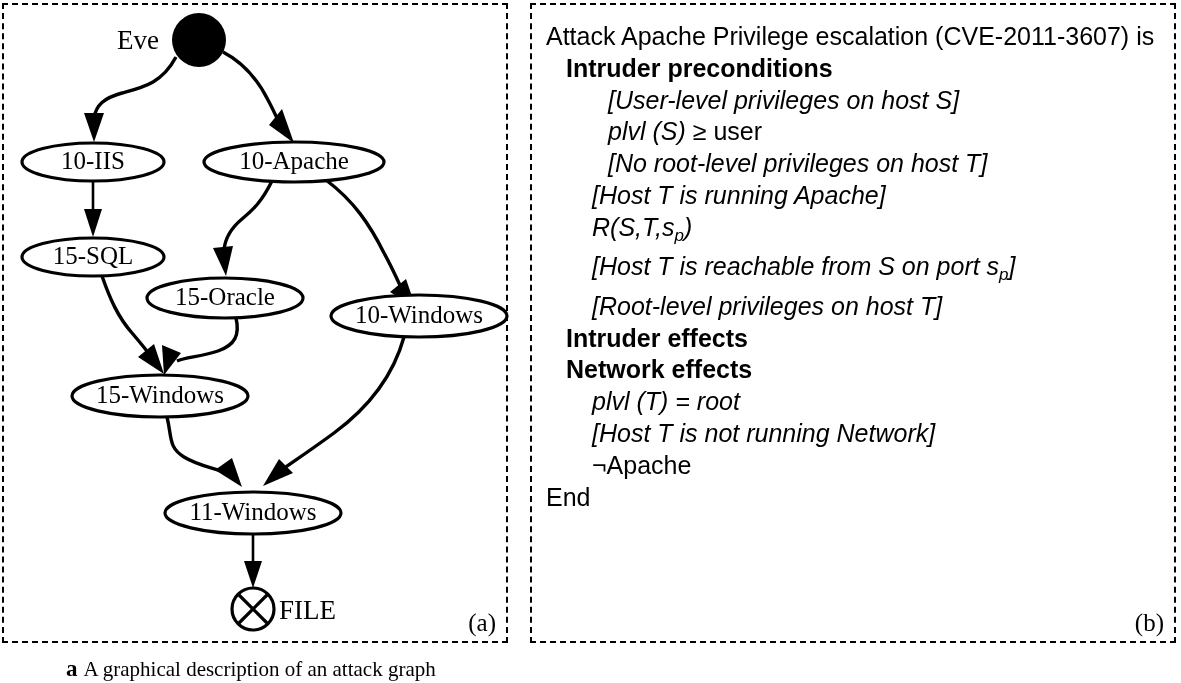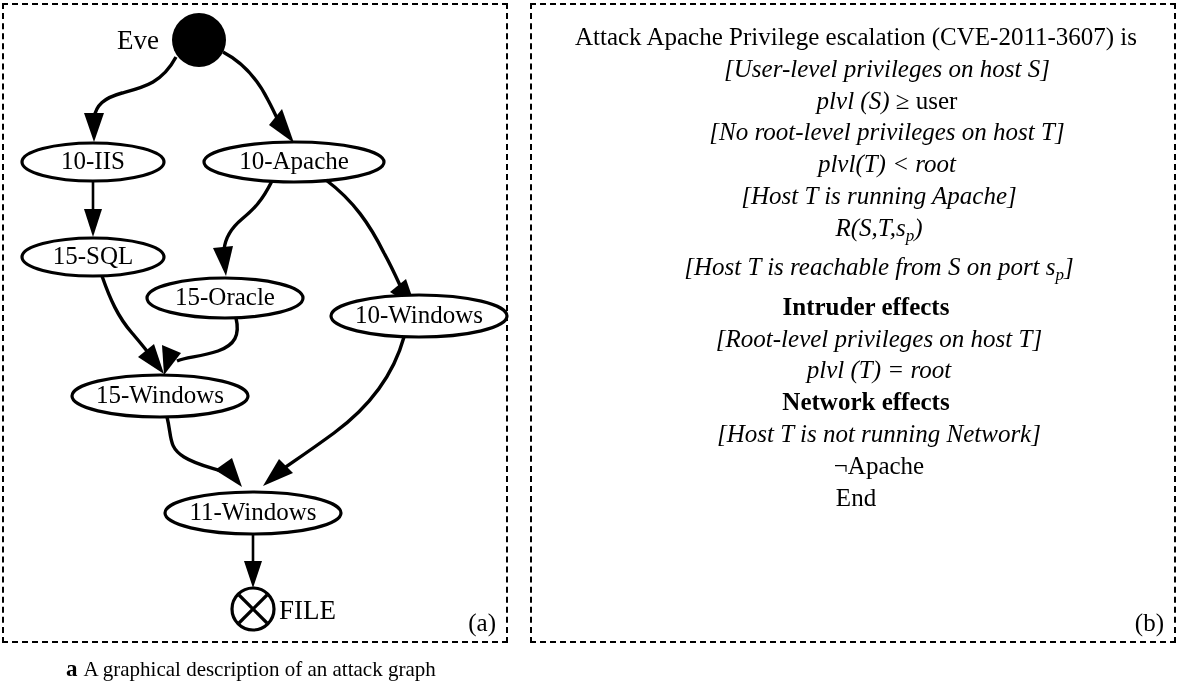--- a/index.html
+++ b/index.html
@@ -106,22 +106,21 @@
   #formal-block {
     position: absolute;
     left: 14px;
     top: 16px;
     width: 620px;
   }
   .fline {
     font-size: 25px;
     line-height: 31.8px;
     white-space: pre;
-    font-family: Liberation Serif, serif;
-    text-align: center;
+    font-family: Liberation Sans, sans-serif;
   }
   .ind0 { padding-left: 0px; }
   .ind1 { padding-left: 20px; }
   .ind2 { padding-left: 46px; }
   .ind3 { padding-left: 62px; }
   .bold { font-weight: bold; }
   .ital { font-style: italic; }
   .sub {
     font-size: 17px;
     vertical-align: -0.28em;
@@ -218,44 +217,44 @@
 
     <div class="panel-tag">(a)</div>
   </div>
 
   <div class="panel" id="panel-b">
 
     <div id="formal-block">
 
       <div class="fline ind0">Attack Apache Privilege escalation (CVE-2011-3607) is</div>
 
+      <div class="fline ind1 bold">Intruder preconditions</div>
 
       <div class="fline ind3"><span class="ital">[User-level privileges on host S]</span></div>
 
       <div class="fline ind3"><span class="ital">plvl</span> <span class="ital">(S)</span> ≥ user</div>
 
       <div class="fline ind3"><span class="ital">[No root-level privileges on host T]</span></div>
 
-      <div class="fline ind3"><span class="ital">plvl(T) &lt; root</span></div>
 
 
       <div class="fline ind2"><span class="ital">[Host T is running Apache]</span></div>
 
 
       <div class="fline ind2"><span class="ital">R(S,T,s</span><span class="sub">p</span><span class="ital">)</span></div>
 
       <div class="fline ind2"><span class="ital">[Host T is reachable from S on port s</span><span class="sub">p</span><span class="ital">]</span></div>
 
+      <div class="fline ind2"><span class="ital">[Root-level privileges on host T]</span></div>
+
       <div class="fline ind1 bold">Intruder effects</div>
 
-      <div class="fline ind2"><span class="ital">[Root-level privileges on host T]</span></div>
+      <div class="fline ind1 bold">Network effects</div>
 
       <div class="fline ind2"><span class="ital">plvl (T) = root</span></div>
-
-      <div class="fline ind1 bold">Network effects</div>
 
       <div class="fline ind2"><span class="ital">[Host T is not running Network]</span></div>
 
       <div class="fline ind2">¬Apache</div>
 
       <div class="fline ind0">End</div>
     </div>
 
     <div class="panel-tag">(b)</div>
   </div>

